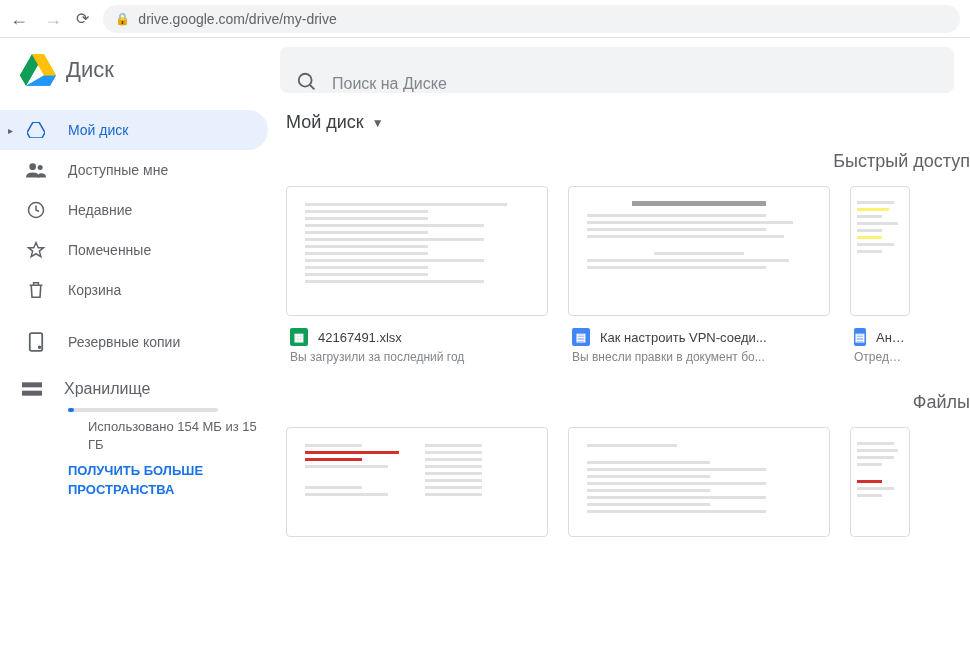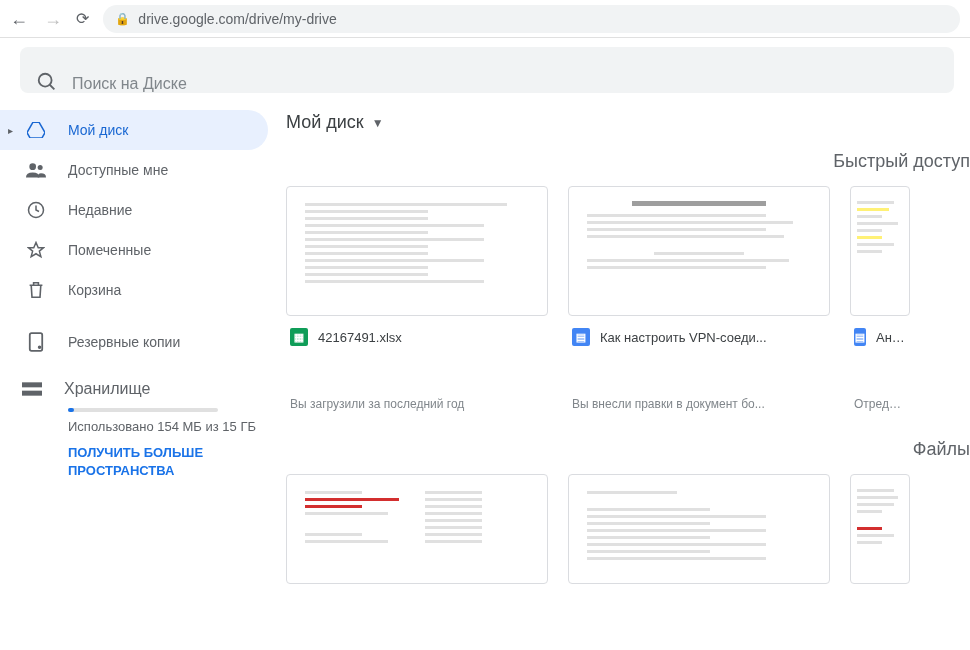--- a/index.html
+++ b/index.html
@@ -39,21 +39,21 @@
 .triangle { position: absolute; left: 8px; font-size: 10px; color: #5f6368; }
 .nav li { position: relative; }
 
 .nav-sep { height: 12px; }
 
 .storage { padding: 6px 20px 0 26px; }
 .storage-row { display: flex; align-items: center; gap: 22px; }
 .storage-label { font-size: 16px; color: #5f6368; }
 .storage-bar { margin: 10px 0 6px 42px; height: 4px; width: 150px; background: #e0e0e0; border-radius: 2px; position: relative; }
 .storage-bar-fill { position: absolute; left: 0; top: 0; bottom: 0; width: 6px; background: #1a73e8; border-radius: 2px; }
-.storage-text { margin-left: 42px; font-size: 13px; color: #5f6368; line-height: 1.4; }
+.storage-text { margin-left: 62px; font-size: 13px; color: #5f6368; line-height: 1.4; }
 .storage-link { margin: 8px 0 0 42px; font-size: 13px; font-weight: 700; color: #1a73e8; line-height: 1.4; }
 
 
 .main { flex: 1; padding: 4px 0 0 0; overflow: hidden; }
 .breadcrumb { display: flex; align-items: center; gap: 8px; padding: 6px 0 14px 6px; font-size: 18px; color: #3c4043; }
 .chev { color: #5f6368; font-size: 12px; }
 
 .section-title { font-size: 18px; color: #5f6368; font-weight: 500; padding: 4px 0 14px 36px; text-align: right; }
 
 .cards { display: flex; gap: 20px; padding-left: 6px; }
@@ -62,21 +62,21 @@
 .thumb .line { height: 3px; background: #e0e0e0; margin: 4px 0; }
 .thumb .line.sh { width: 55%; }
 .thumb .line.md { width: 80%; }
 .thumb .hl { background: #fff176; }
 .thumb .title-line { height: 5px; background: #9e9e9e; width: 60%; margin: 2px auto 8px auto; }
 .card-row { display: flex; align-items: center; gap: 10px; padding: 12px 4px 4px 4px; }
 .ft-icon { width: 18px; height: 18px; border-radius: 2px; display: inline-flex; align-items: center; justify-content: center; color: #fff; font-size: 11px; font-weight: bold; }
 .ft-sheets { background: #0f9d58; }
 .ft-docs { background: #4285f4; }
 .card-name { font-size: 13px; color: #3c4043; white-space: nowrap; overflow: hidden; text-overflow: ellipsis; }
-.card-sub { font-size: 12px; color: #80868b; padding: 0 4px; white-space: nowrap; overflow: hidden; text-overflow: ellipsis; margin-top: 47px; }
+.card-sub { font-size: 12px; color: #80868b; padding: 0 4px; white-space: nowrap; overflow: hidden; text-overflow: ellipsis; }
 
 .card.peek { width: 60px; }
 .card.peek .thumb { padding: 10px 6px; }
 
 .files-row .thumb { height: 110px; }
 
 
 svg { display: block; }
 </style>
 </head>
@@ -88,20 +88,32 @@
     <span style="color:#bdbdbd">→</span>
   </div>
   <span class="reload">⟳</span>
   <div class="omnibox">
     <span class="lock">🔒</span>
     <span>drive.google.com/drive/my-drive</span>
   </div>
 </div>
 
 <div class="app-header">
+  <div class="logo-area">
+    <svg class="drive-logo" viewBox="0 0 48 42">
+      <path d="M16 0 L32 0 L48 28 L32 28 Z" fill="#ffc107"></path>
+      <path d="M0 28 L16 0 L24 14 L8 42 Z" fill="#0f9d58"></path>
+      <path d="M8 42 L48 28 L40 42 Z" fill="#2196f3"></path>
+      <path d="M8 42 L32 28 L48 28 L40 42 Z" fill="#2196f3"></path>
+      <path d="M0 28 L8 42 L24 14 L16 0 Z" fill="#0f9d58"></path>
+      <path d="M16 0 L32 0 L40 14 L24 14 Z" fill="#ffc107"></path>
+      <path d="M24 14 L40 14 L48 28 L32 28 Z" fill="#ffc107"></path>
+    </svg>
+    <span class="app-title">Диск</span>
+  </div>
   <div class="search-bar">
     <span class="search-icon">
       <svg width="22" height="22" viewBox="0 0 24 24" fill="none" stroke="#5f6368" stroke-width="2">
           <circle cx="10" cy="10" r="7"></circle>
           <line x1="20" y1="20" x2="15" y2="15"></line>
         </svg>
     </span>
     <span class="search-input">Поиск на Диске</span>
   </div>
 </div>

